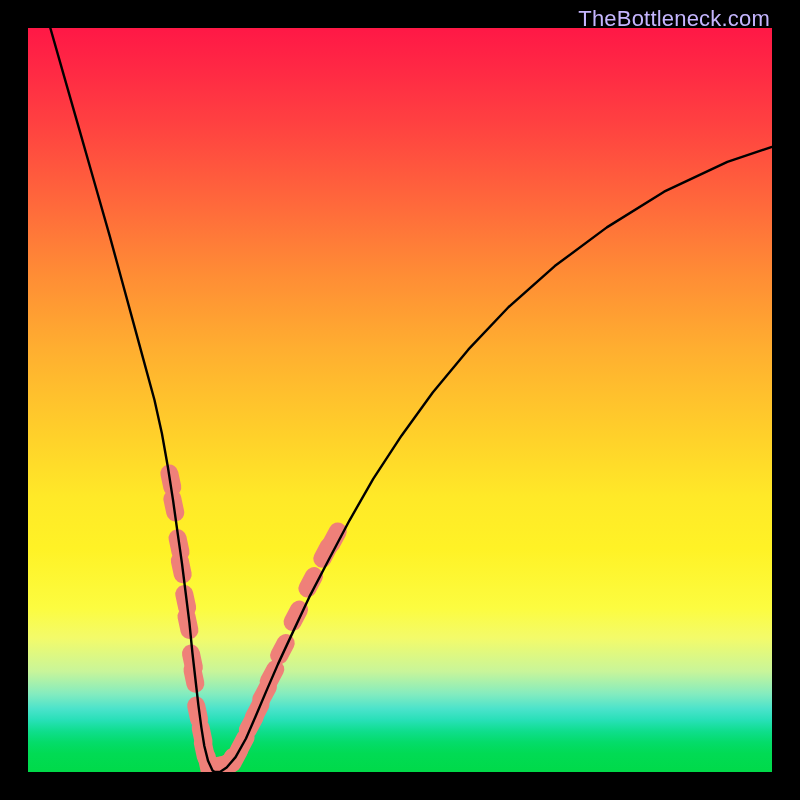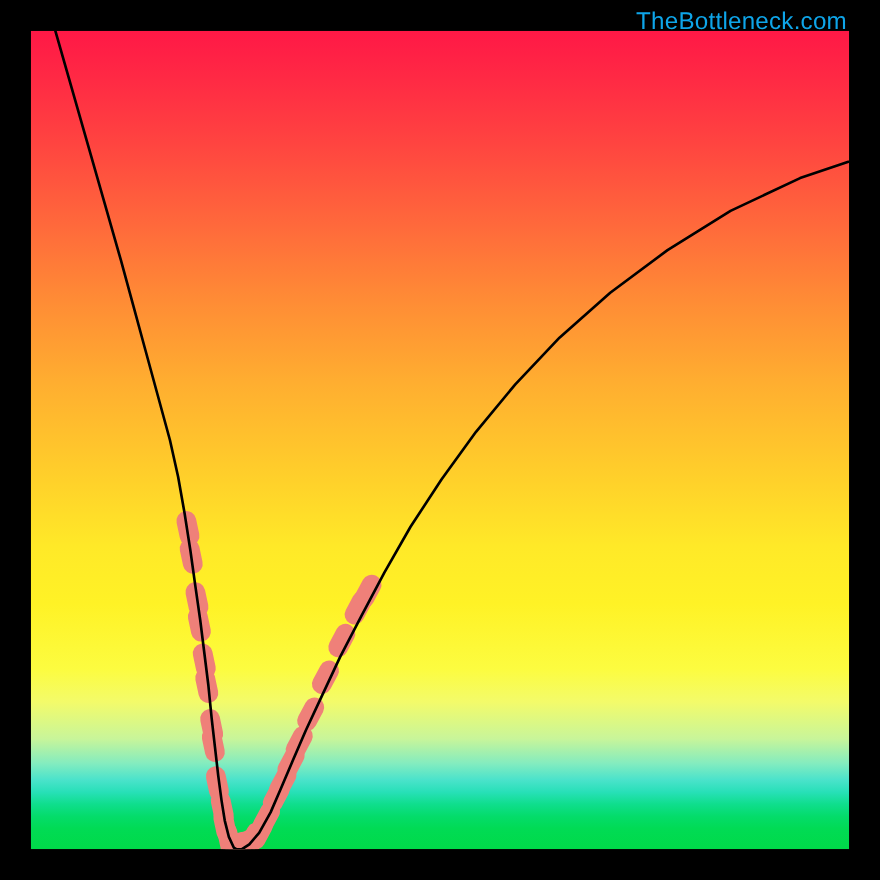--- a/index.html
+++ b/index.html
@@ -49,21 +49,21 @@
       #0fde8d 94.5%,
       #04dc6a 96%,
       #01db54 97.5%,
       #00da49 100%
     );
   }
   .watermark {
     position: absolute;
     top: 6px;
     right: 30px;
-    color: #0ea5e9;
+    color: #c4b5fd;
     font-size: 22px;
     font-weight: 500;
     letter-spacing: 0.2px;
   }
   svg.overlay {
     position: absolute;
     inset: 0;
   }
   .curve {
     fill: none;

